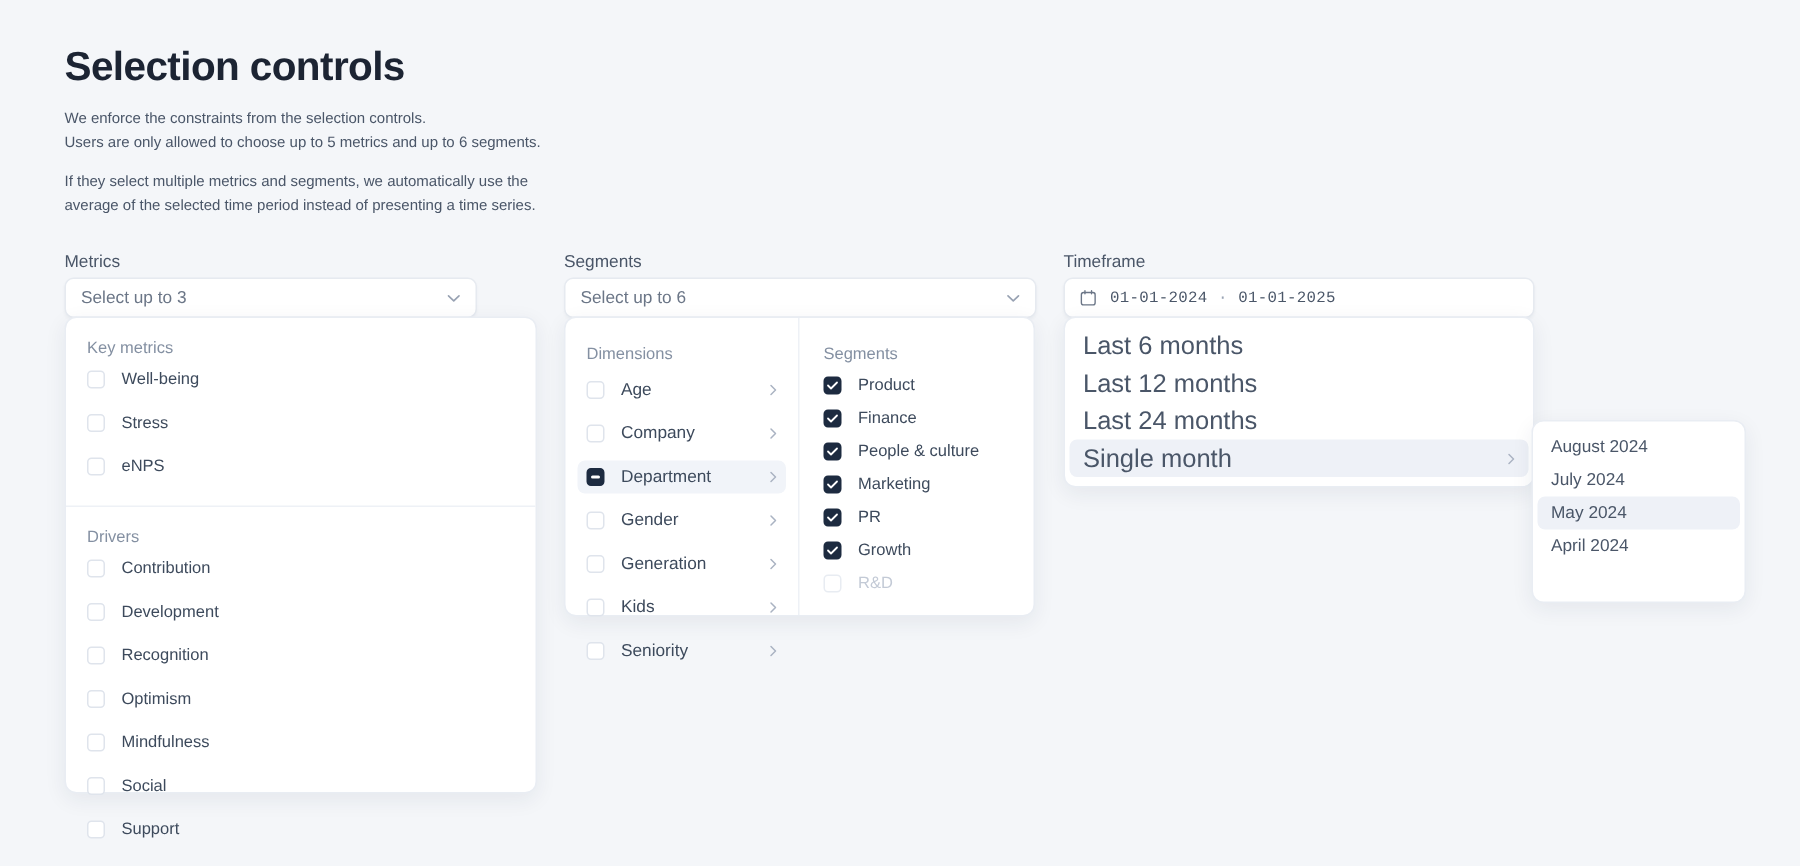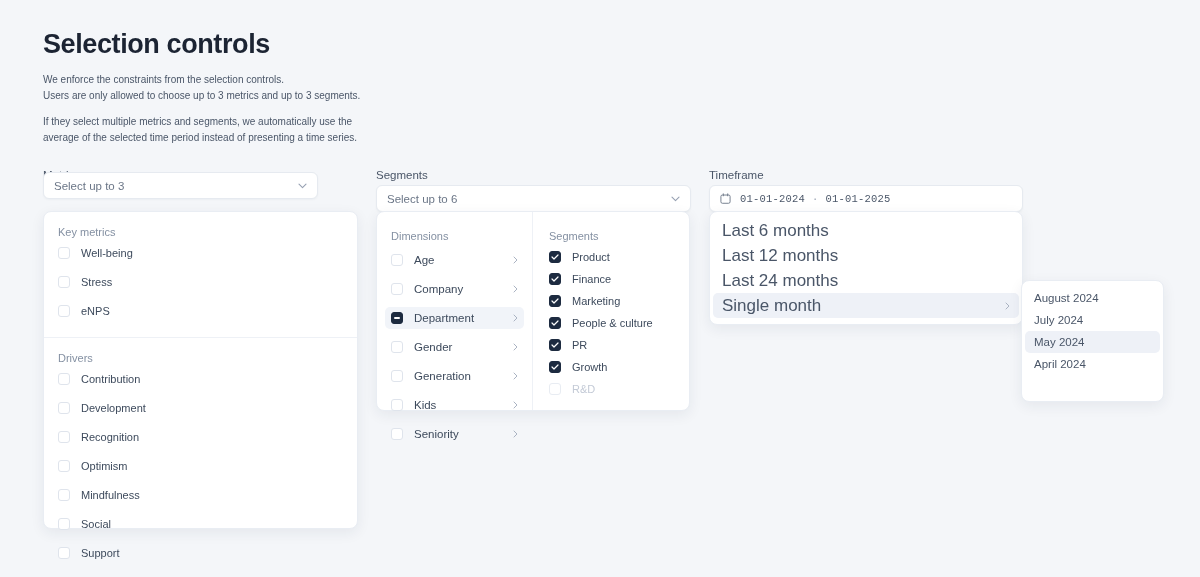--- a/index.html
+++ b/index.html
@@ -55,21 +55,21 @@
     background: #ffffff;
     border: 1px solid #e6eaf0;
     border-radius: 6px;
     display: flex;
     align-items: center;
     padding: 0 10px;
     font-size: 11.5px;
     color: #6b7687;
     box-shadow: 0 1px 2px rgba(25,40,70,0.04);
   }
-  .trigger-metrics   { left: 43px;  top: 172px; width: 275px; }
+  .trigger-metrics   { left: 43px;  top: 185px; width: 275px; }
   .trigger-segments  { left: 376px; top: 185px; width: 315px; }
   .trigger-timeframe { left: 709px; top: 185px; width: 314px; }
 
   .select-trigger .caret { margin-left: auto; display: flex; align-items: center; }
   .select-trigger .value { flex: 0 1 auto; }
 
   .date-value {
     font-family: "Liberation Mono", monospace;
     font-size: 10.5px;
     letter-spacing: 0.2px;
@@ -223,21 +223,21 @@
 </style>
 </head>
 <body>
 
 <div class="page">
 
   <div class="header">
     <div class="page-title">Selection controls</div>
     <div class="intro">
       <p>We enforce the constraints from the selection controls.</p>
-      <p>Users are only allowed to choose up to 3 metrics and up to 3 segments.</p>
+      <p>Users are only allowed to choose up to 5 metrics and up to 6 segments.</p>
       <div class="gap"></div>
       <p>If they select multiple metrics and segments, we automatically use the</p>
       <p>average of the selected time period instead of presenting a time series.</p>
     </div>
   </div>
 
   <div class="col-label lbl-metrics">Metrics</div>
   <div class="col-label lbl-segments">Segments</div>
   <div class="col-label lbl-timeframe">Timeframe</div>
 
@@ -424,30 +424,30 @@
         </span>
         <span>Finance</span>
       </div>
 
       <div class="opt-row">
         <span class="cb checked">
           <svg width="8" height="6" viewBox="0 0 8 6">
               <path d="M1 3 L3 5 L7 1" fill="none" stroke="#ffffff" stroke-width="1.2" stroke-linecap="round" stroke-linejoin="round"></path>
             </svg>
         </span>
-        <span>Marketing</span>
+        <span>People &amp; culture</span>
       </div>
 
       <div class="opt-row">
         <span class="cb checked">
           <svg width="8" height="6" viewBox="0 0 8 6">
               <path d="M1 3 L3 5 L7 1" fill="none" stroke="#ffffff" stroke-width="1.2" stroke-linecap="round" stroke-linejoin="round"></path>
             </svg>
         </span>
-        <span>People &amp; culture</span>
+        <span>Marketing</span>
       </div>
 
       <div class="opt-row">
         <span class="cb checked">
           <svg width="8" height="6" viewBox="0 0 8 6">
               <path d="M1 3 L3 5 L7 1" fill="none" stroke="#ffffff" stroke-width="1.2" stroke-linecap="round" stroke-linejoin="round"></path>
             </svg>
         </span>
         <span>PR</span>
       </div>

